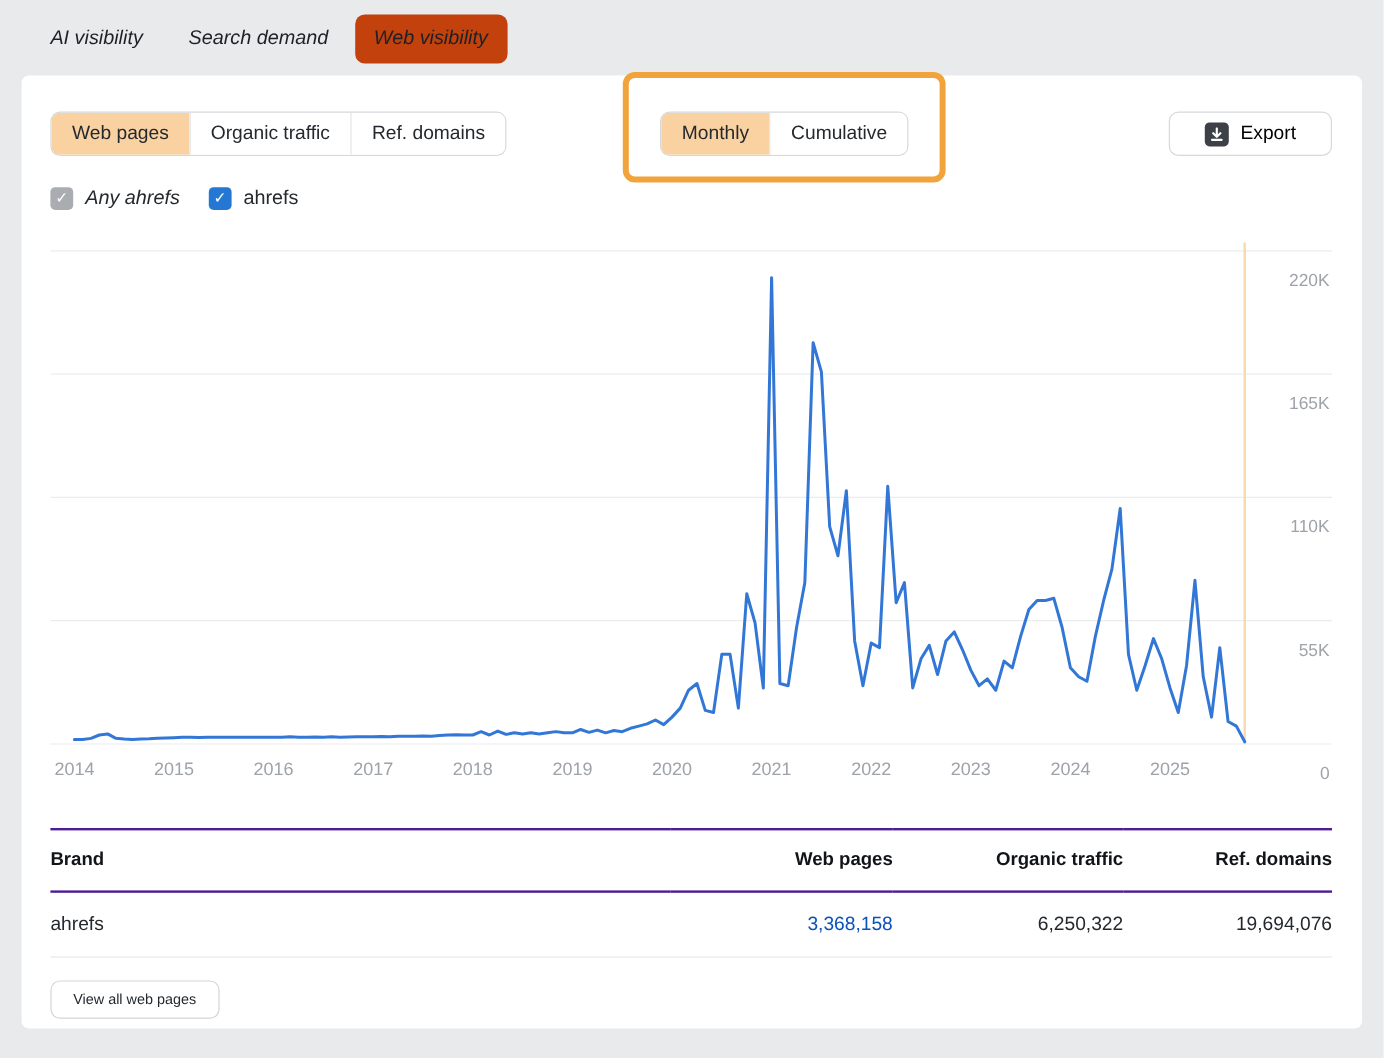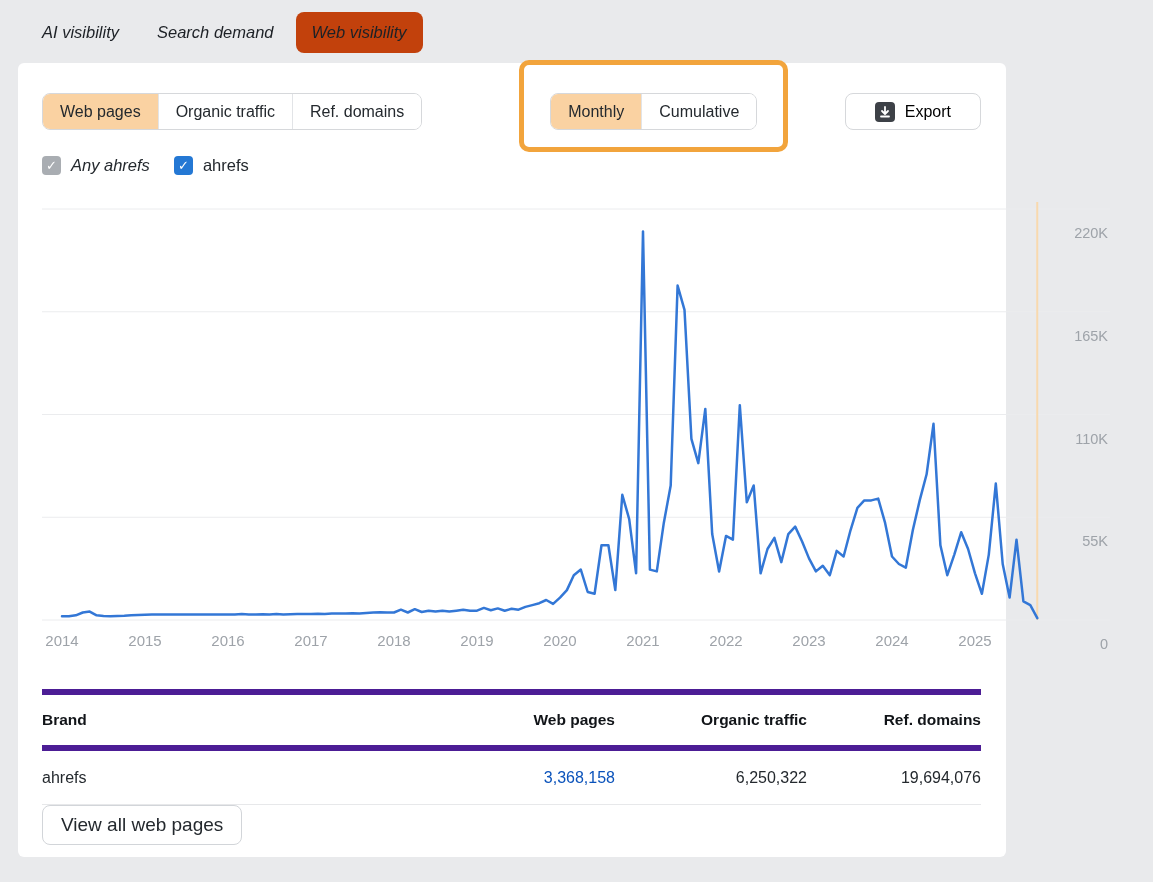--- a/index.html
+++ b/index.html
@@ -8,21 +8,21 @@
     background:#e9eaec;
     font-family:"Liberation Sans","DejaVu Sans",sans-serif;
     color:#24292e;
     -webkit-font-smoothing:antialiased;
     overflow:hidden;
   }
   .topbar{display:flex;align-items:center;gap:6px;padding:12px 0 10px 26px;}
   .top-tab{font-size:16.5px;color:#1d2126;padding:11px 16px;border-radius:8px;cursor:pointer;white-space:nowrap;font-style:italic;}
   .top-tab.active{background:#c2410c;}
   .card{
-    margin:0 18px;width:988px;box-sizing:border-box;
+    margin:0 18px;width:1117px;box-sizing:border-box;
     background:#ffffff;border-radius:6px;
     padding:30px 25px 16px 24px;
     height:794px;
   }
   .controls{display:flex;align-items:center;position:relative;}
   .seg-group{display:inline-flex;border:1px solid #d6d8db;border-radius:8px;overflow:hidden;background:#fff;}
   .seg-btn{font-size:16px;line-height:35px;height:35px;padding:0 17px;background:#fff;color:#24292e;cursor:pointer;border-left:1px solid #e2e4e7;white-space:nowrap;}
   .seg-btn:first-child{border-left:none;}
   .seg-btn.selected{background:#fad2a2;border-left-color:#fad2a2;}
   .mode-wrap{position:relative;margin-left:128px;border-radius:16px;}
@@ -40,24 +40,24 @@
   .filter-label{font-size:16.5px;color:#24292e;}
   .filter-label.italic{font-style:italic;}
   .chart-wrap{margin-top:19px;}
   svg text{font-family:"Liberation Sans","DejaVu Sans",sans-serif;}
   table.stats{width:100%;border-collapse:collapse;margin-top:28px;font-size:16px;}
   table.stats th{font-size:15.5px;font-weight:bold;color:#111418;}
   table.stats th,table.stats td{padding:0;height:50px;white-space:nowrap;}
   table.stats td{height:53px;}
   .al{text-align:left;}
   .ar{text-align:right;}
-  table.stats tr{border-top:6px solid #4c1d95;}
+  table.stats tr{border-top:2px solid #4c1d95;}
   table.stats tr.datarow{border-bottom:1px solid #e7e8ea;}
   .cell-link{color:#0b53bb;text-decoration:none;cursor:pointer;}
-  .view-all{display:inline-block;border:1px solid #d2d5d9;border-radius:8px;background:#fff;font-size:19px;color:#24292e;padding:8px 18px;cursor:pointer;}
+  .view-all{margin-top:19px;display:inline-block;border:1px solid #d2d5d9;border-radius:8px;background:#fff;font-size:12px;color:#24292e;padding:8px 18px;cursor:pointer;}
 </style>
 </head>
 <body>
 
 <div class="topbar">
     <div class="top-tab">AI visibility</div>
     <div class="top-tab">Search demand</div>
     <div class="top-tab active">Web visibility</div>
   </div>
 

